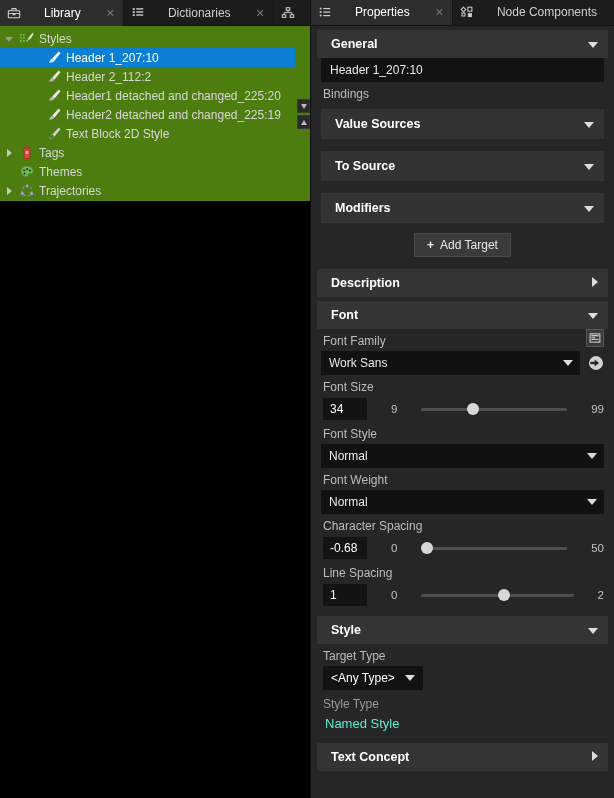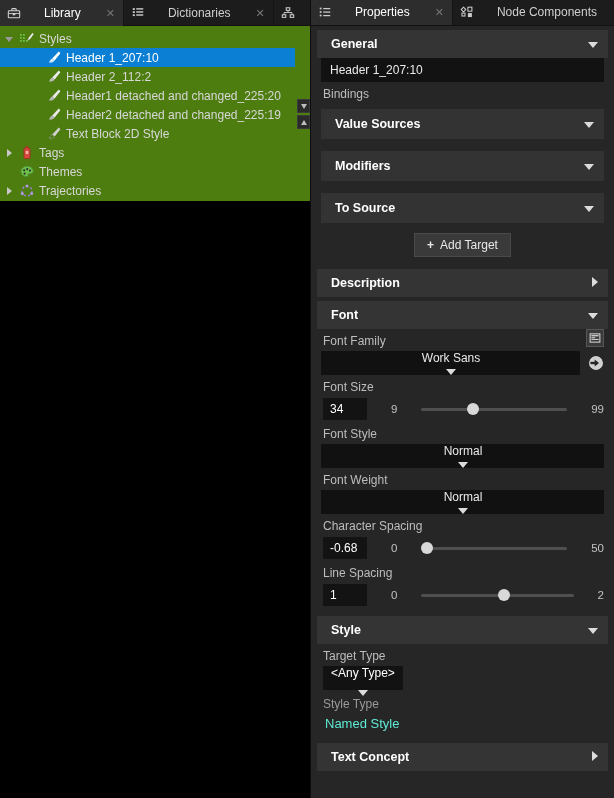--- a/index.html
+++ b/index.html
@@ -123,21 +123,21 @@
   .addbtn-wrap { display: flex; justify-content: center; padding: 10px 0 6px 0; }
   .addbtn {
     background: #3a3a3a; border: 1px solid #4a4a4a; color: #e8e8e8;
     font-size: 12px; padding: 4px 12px; display: flex; align-items: center; gap: 6px;
   }
   .addbtn .plus { color: #e8e8e8; font-weight: bold; }
 
   .combo {
     margin: 0 10px; height: 24px; background: #111111;
     display: flex; align-items: center; justify-content: space-between;
-    padding: 0 7px 0 8px; color: #e9e9e9; font-size: 12px; flex-direction: column;
+    padding: 0 7px 0 8px; color: #e9e9e9; font-size: 12px;
   }
   .combo .caret {
     width: 0; height: 0; border-left: 5px solid transparent;
     border-right: 5px solid transparent; border-top: 6px solid #dcdcdc;
   }
   .combo.inline {
     display: inline-flex; margin: 0 0 0 12px; height: 24px;
     padding: 0 8px; gap: 10px; background: #121212; color: #ffffff;
   }
 
@@ -382,25 +382,25 @@
 
       <div class="textbox">Header 1_207:10</div>
 
       <div class="field-label">Bindings</div>
 
       <div class="subsect">
         <span>Value Sources</span>
         <span class="chev chev-d"></span>
       </div>
       <div class="subsect" style="margin-top:12px;">
+        <span>To Source</span>
+        <span class="chev chev-d"></span>
+      </div>
+      <div class="subsect" style="margin-top:12px;">
         <span>Modifiers</span>
-        <span class="chev chev-d"></span>
-      </div>
-      <div class="subsect" style="margin-top:12px;">
-        <span>To Source</span>
         <span class="chev chev-d"></span>
       </div>
 
       <div class="addbtn-wrap">
         <div class="addbtn">
           <span class="plus">+</span>
           <span>Add Target</span>
         </div>
       </div>
 

